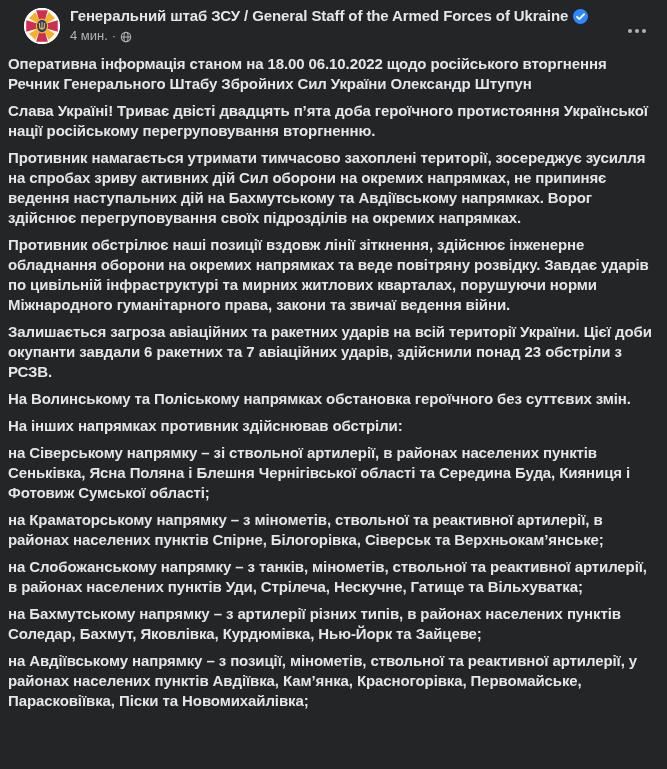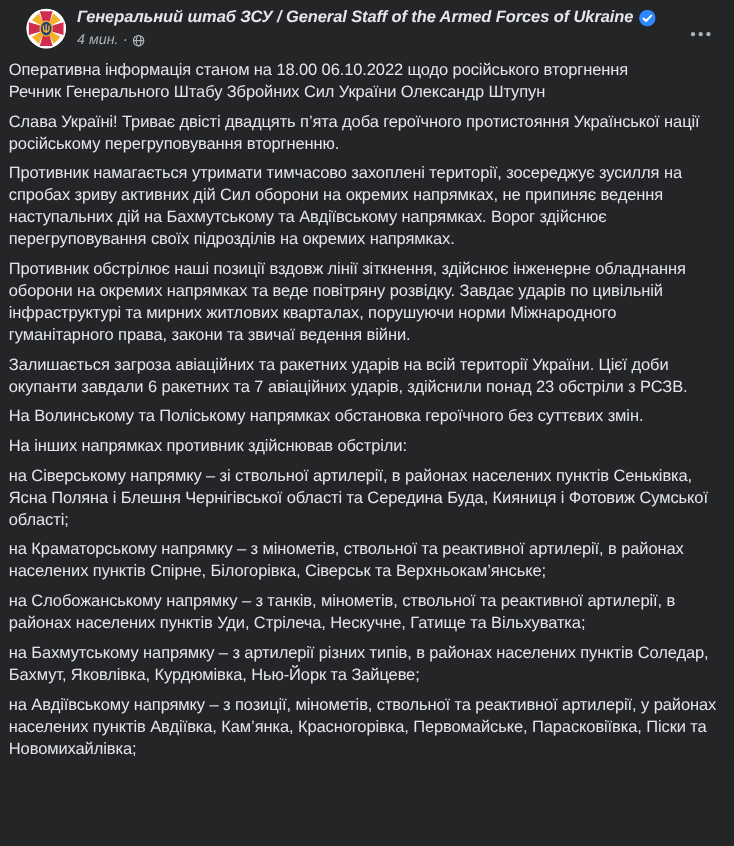--- a/index.html
+++ b/index.html
@@ -12,21 +12,20 @@
     font-family: "Liberation Sans", sans-serif;
     color: #e4e6eb;
   }
   .post-card { width: 667px; height: 769px; background: #242526; }
 
   
   .post-header {
     display: flex;
     align-items: flex-end;
     padding: 6px 14px 2px 24px;
-    font-style: italic;
   }
   .avatar {
     width: 36px; height: 36px;
     border-radius: 50%;
     flex: 0 0 36px;
     margin-top: 2px;
     overflow: hidden;
     cursor: pointer;
     background: #ffffff;
   }
@@ -83,20 +82,21 @@
   .post-body {
     padding: 8px 8px 0 8px;
     font-size: 15px;
     line-height: 20px;
     color: #e4e6eb;
     letter-spacing: -0.1px;
   }
   .post-body p {
     margin: 0 0 7px 0;
     white-space: pre-line;
+    font-weight: bold;
   }
 </style>
 </head>
 <body>
 
 <div class="post-card">
 
   <div class="post-header">
 
     <div class="avatar">

